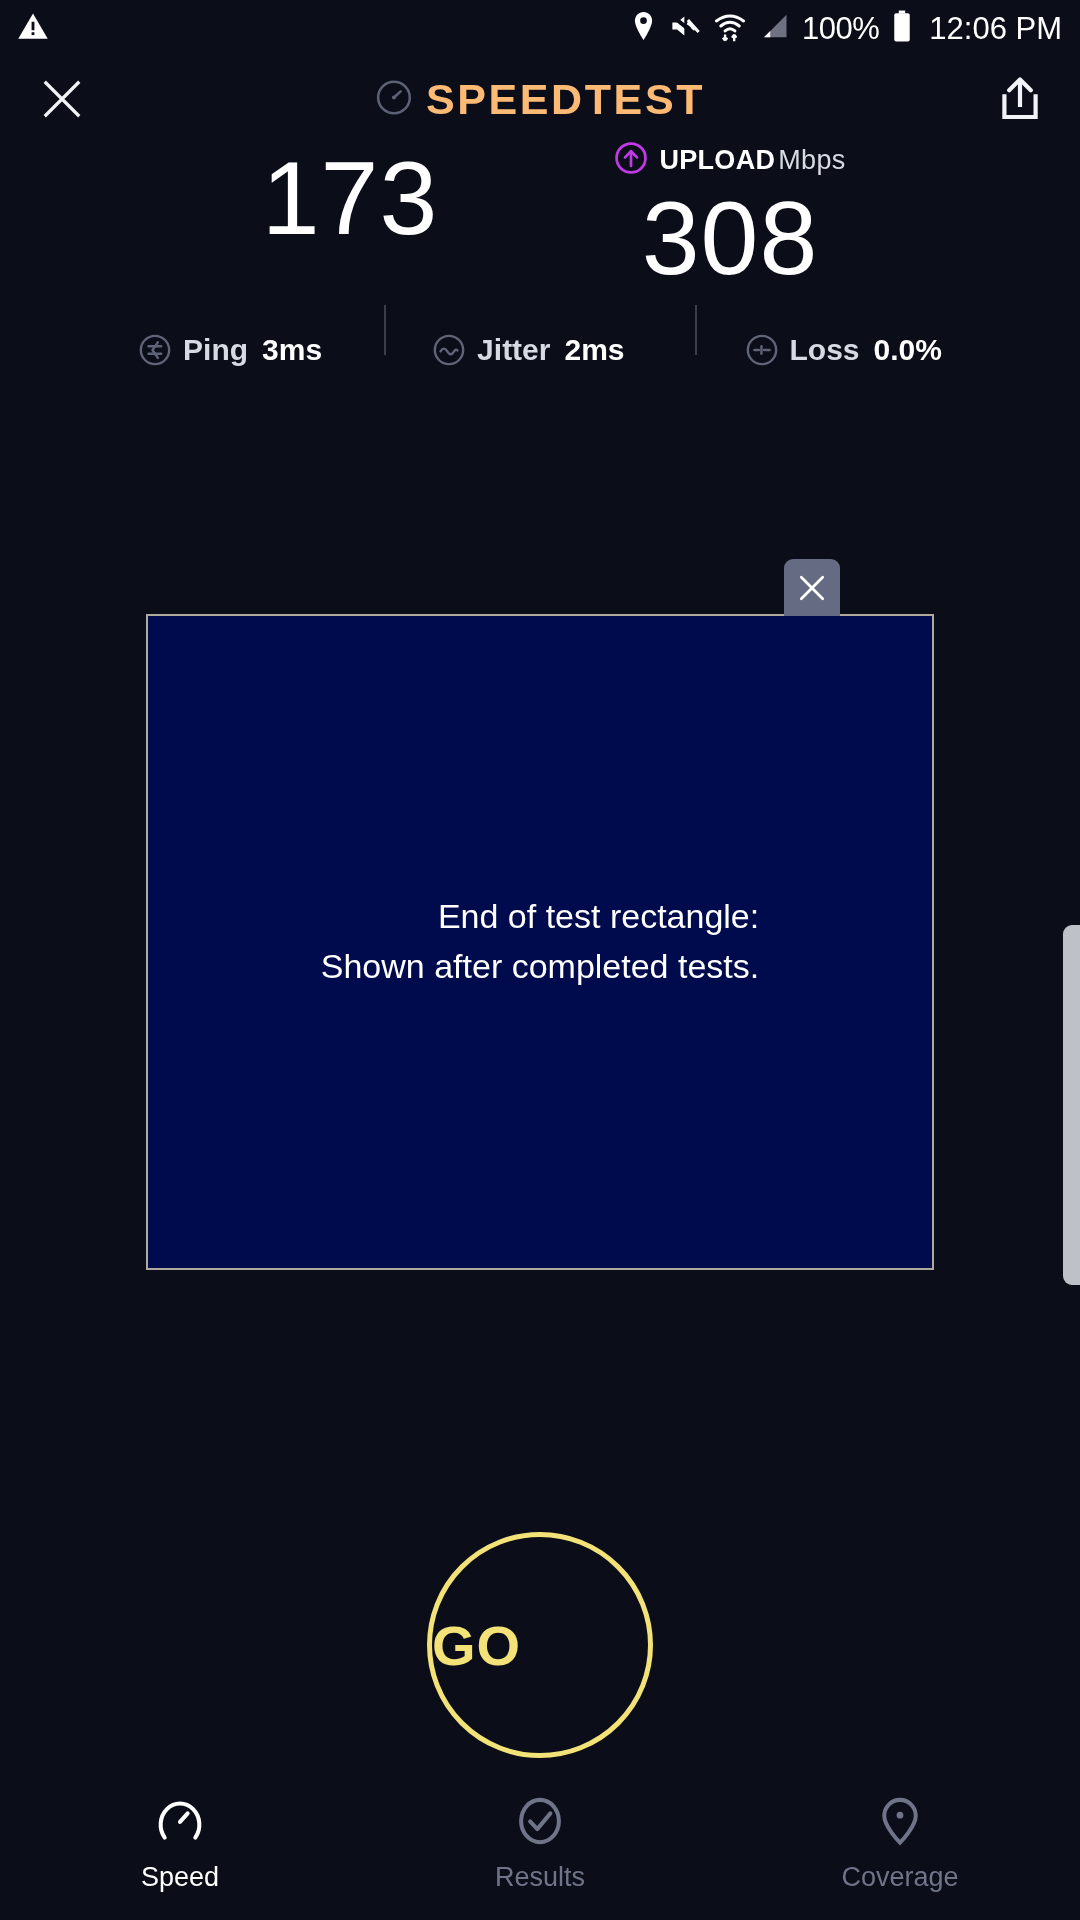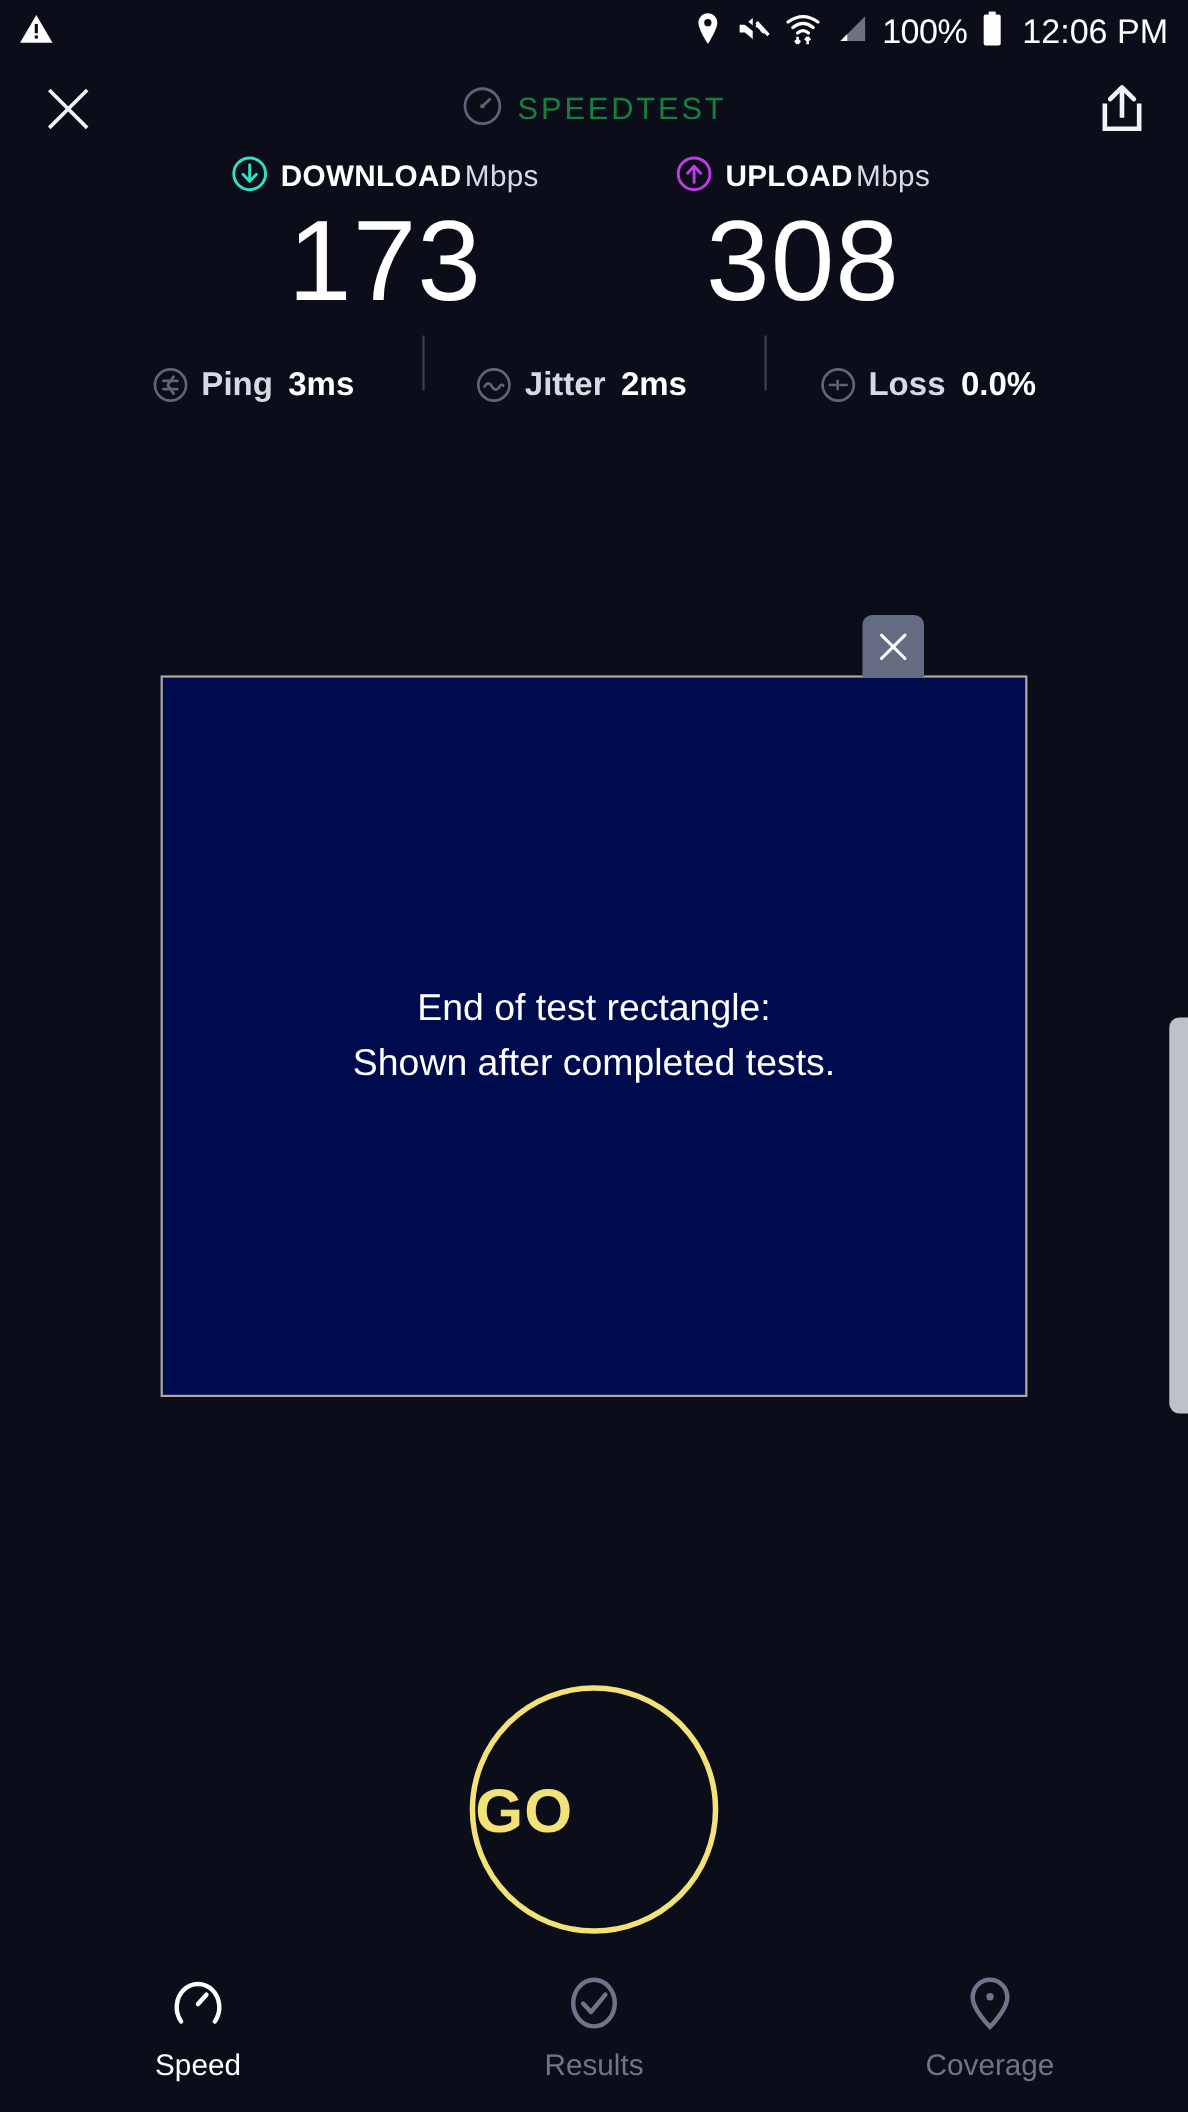--- a/index.html
+++ b/index.html
@@ -70,24 +70,24 @@
   #brand {
     position: absolute;
     left: 50%;
     top: 50%;
     transform: translate(-50%, -50%);
     display: flex;
     align-items: center;
     gap: 13px;
   }
   #brand-text {
-    font-size: 28px;
-    font-weight: normal;
+    font-size: 43px;
+    font-weight: bold;
     letter-spacing: 2.6px;
-    color: #15803d;
+    color: #fdba74;
   }
   #share-button {
     position: absolute;
     right: 32px; top: 50%;
     transform: translateY(-50%);
     width: 56px; height: 56px;
     display: flex; align-items: center; justify-content: center;
     cursor: pointer;
   }
 
@@ -182,21 +182,21 @@
     inset: 0;
     background: #000b4e;
     border: 2px solid #b0aa9c;
     box-sizing: border-box;
     display: flex;
     align-items: center;
     justify-content: center;
     cursor: pointer;
   }
   #ad-text {
-    text-align: center;
+    text-align: right;
     font-size: 34px;
     line-height: 1.46;
     color: #ffffff;
     font-weight: normal;
     padding: 0 10px;
   }
   #ad-close-button {
     position: absolute;
     left: 638px;
     top: -55px;
@@ -348,30 +348,20 @@
       <path d="M5.6 7.6 L11 2.2 L16.4 7.6" stroke="#f2f3f7" stroke-width="2.1" fill="none" stroke-linejoin="round" stroke-linecap="round"></path>
       <path d="M3.2 9.6 L3.2 21 L18.8 21 L18.8 9.6" stroke="#f2f3f7" stroke-width="2.1" fill="none"></path>
     </svg>
   </div>
 </div>
 
 <div id="results-panel">
   <div id="speeds-row">
 
     <div class="speed-block">
-      <div class="speed-label-row">
-        <span>
-          <svg width="34" height="34" viewBox="0 0 24 24">
-            <circle cx="12" cy="12" r="10.2" stroke="#32e0c4" stroke-width="1.9" fill="none"></circle>
-            <path d="M12 6.4 L12 16.4" stroke="#32e0c4" stroke-width="1.9" fill="none" stroke-linecap="round"></path>
-            <path d="M7.8 12.4 L12 16.8 L16.2 12.4" stroke="#32e0c4" stroke-width="1.9" fill="none" stroke-linejoin="round" stroke-linecap="round"></path>
-          </svg>
-        </span>
-        <span class="speed-label"><span>DOWNLOAD</span><span class="unit">Mbps</span></span>
-      </div>
       <div class="speed-value">173</div>
     </div>
 
     <div class="speed-block">
       <div class="speed-label-row">
         <span>
           <svg width="34" height="34" viewBox="0 0 24 24">
             <circle cx="12" cy="12" r="10.2" stroke="#c13ae8" stroke-width="1.9" fill="none"></circle>
             <path d="M12 17.6 L12 7.2" stroke="#c13ae8" stroke-width="1.9" fill="none" stroke-linecap="round"></path>
             <path d="M7.8 11.6 L12 7.2 L16.2 11.6" stroke="#c13ae8" stroke-width="1.9" fill="none" stroke-linejoin="round" stroke-linecap="round"></path>

